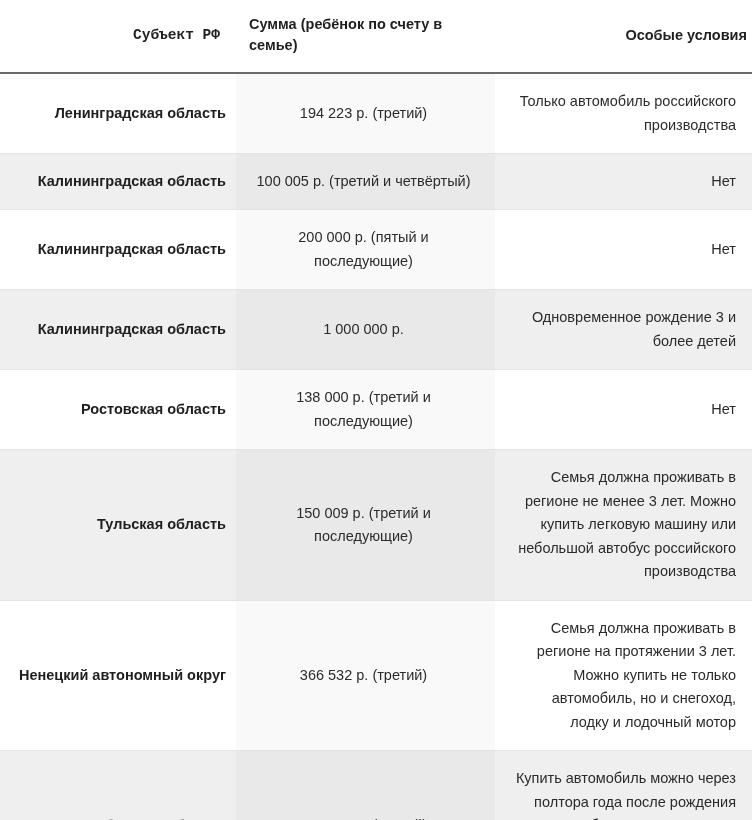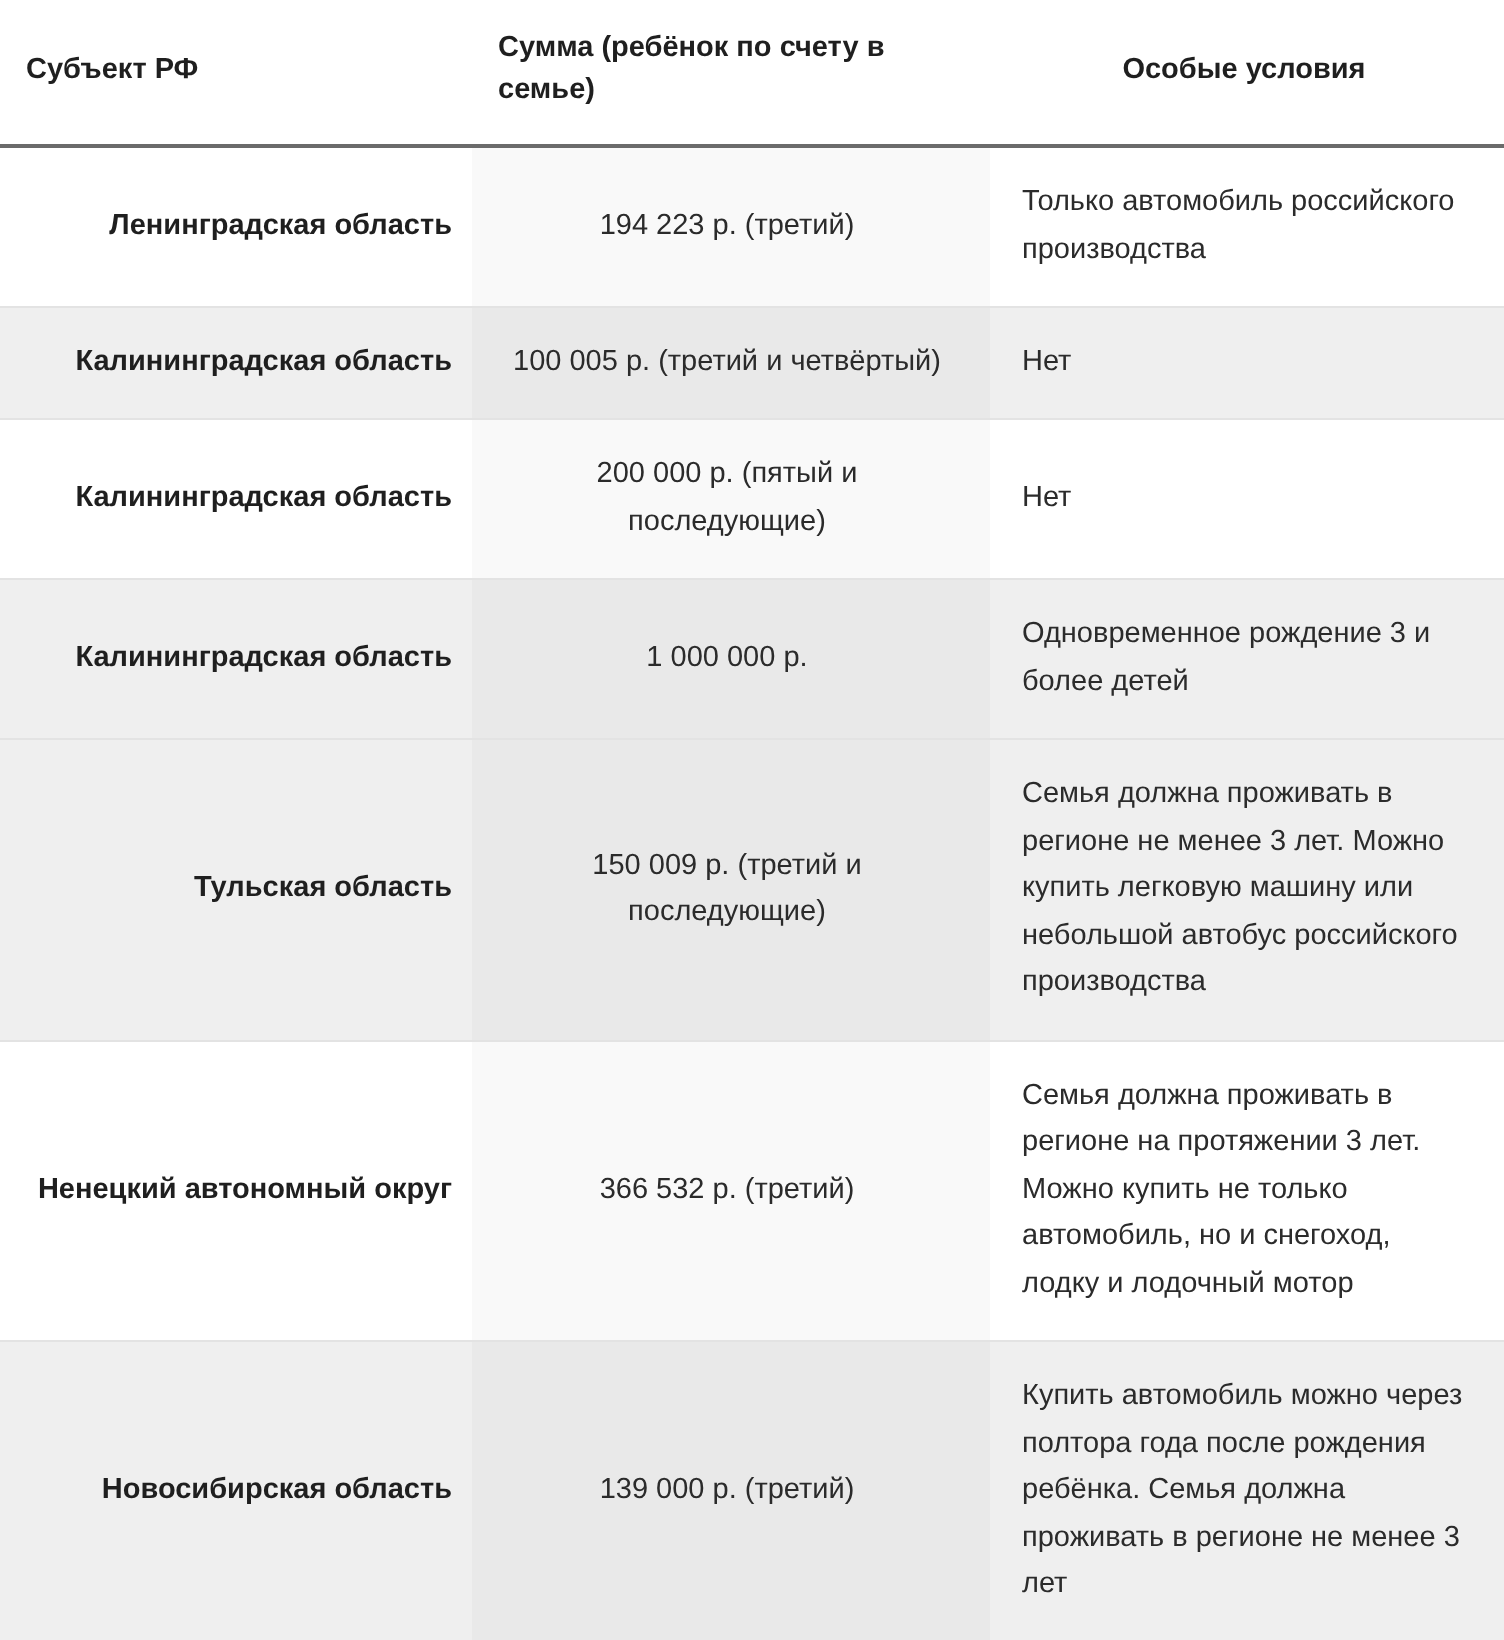--- a/index.html
+++ b/index.html
@@ -36,23 +36,23 @@
   thead th {
     background: #ffffff;
     font-weight: bold;
     font-size: 14.5px;
     color: #1f1f1f;
     line-height: 1.45;
     padding: 14px 16px 16px 13px;
     vertical-align: middle;
     border-bottom: 2px solid #6b6b6b;
   }
-  th.h-region { text-align: left;  }
+  th.h-region { text-align: right; font-family: Liberation Mono, monospace;  }
   th.h-amount { text-align: left; padding-right: 20px; }
-  th.h-terms  { padding-right: 16px; }
+  th.h-terms  { text-align: right; padding-right: 5px; }
 
   
   tbody td {
     vertical-align: middle;
     line-height: 1.62;
     padding: 16px 16px;
     border-bottom: 1px solid #e3e3e3;
   }
 
   td.cell-region {
@@ -61,21 +61,21 @@
     color: #1f1f1f;
     padding-left: 13px;
     padding-right: 10px;
   }
   td.cell-amount {
     text-align: center;
     color: #2b2b2b;
     padding-right: 20px;
   }
   td.cell-terms {
-    text-align: left;
+    text-align: right;
     color: #2b2b2b;
   }
 
   
   tbody tr.row-odd  td { background: #ffffff; }
   tbody tr.row-even td { background: #efefef; }
 
   
   tbody tr.row-odd  td.cell-amount { background: #f9f9f9; }
   tbody tr.row-even td.cell-amount { background: #e9e9e9; }
@@ -115,20 +115,25 @@
       <tr class="row-odd">
         <td class="cell-region">Калининградская область</td>
         <td class="cell-amount">200 000 р. (пятый и последующие)</td>
         <td class="cell-terms">Нет</td>
       </tr>
       <tr class="row-even">
         <td class="cell-region">Калининградская область</td>
         <td class="cell-amount">1 000 000 р.</td>
         <td class="cell-terms">Одновременное рождение 3 и более детей</td>
       </tr>
+      <tr class="row-odd">
+        <td class="cell-region">Ростовская область</td>
+        <td class="cell-amount">138 000 р. (третий и последующие)</td>
+        <td class="cell-terms">Нет</td>
+      </tr>
       <tr class="row-even">
         <td class="cell-region">Тульская область</td>
         <td class="cell-amount">150 009 р. (третий и последующие)</td>
         <td class="cell-terms">Семья должна проживать в регионе не менее 3 лет. Можно купить легковую машину или небольшой автобус российского производства</td>
       </tr>
       <tr class="row-odd">
         <td class="cell-region">Ненецкий автономный округ</td>
         <td class="cell-amount">366 532 р. (третий)</td>
         <td class="cell-terms">Семья должна проживать в регионе на протяжении 3 лет. Можно купить не только автомобиль, но и снегоход, лодку и лодочный мотор</td>
       </tr>

